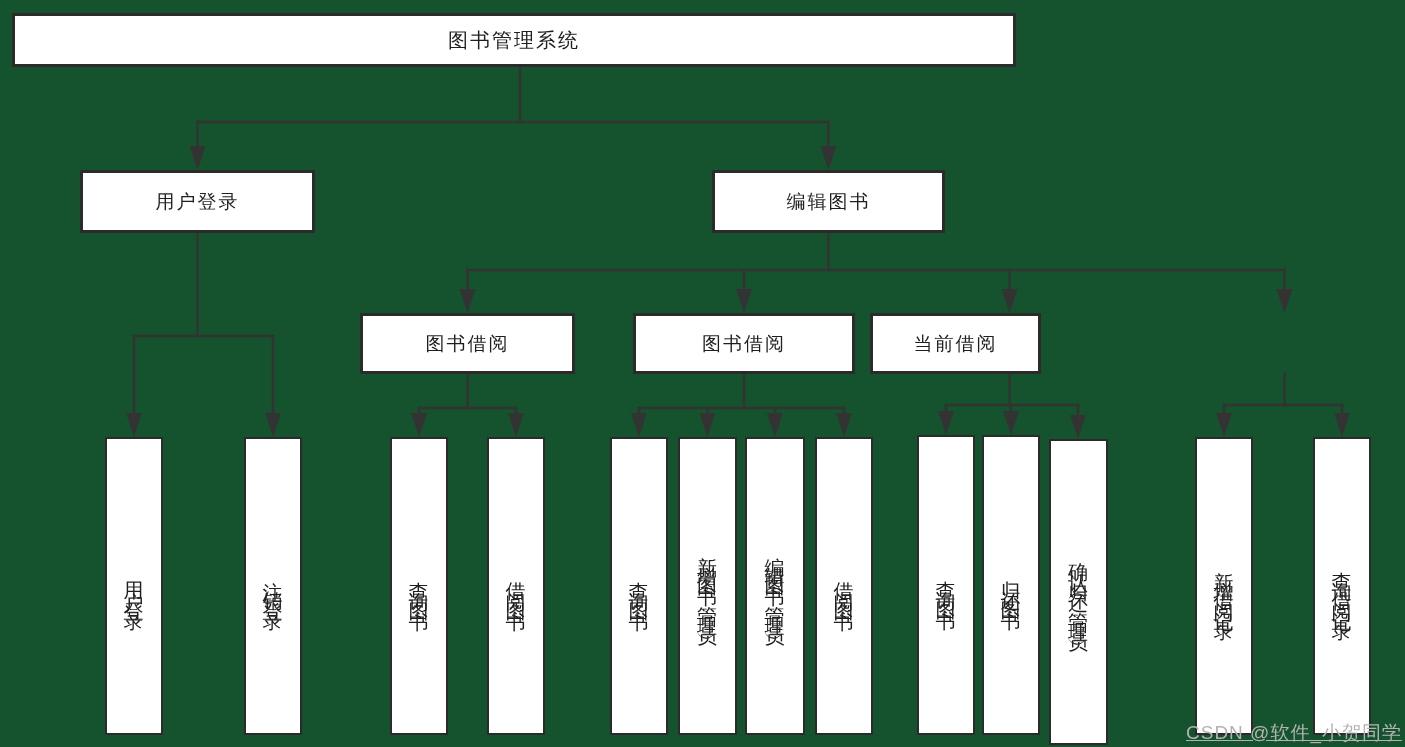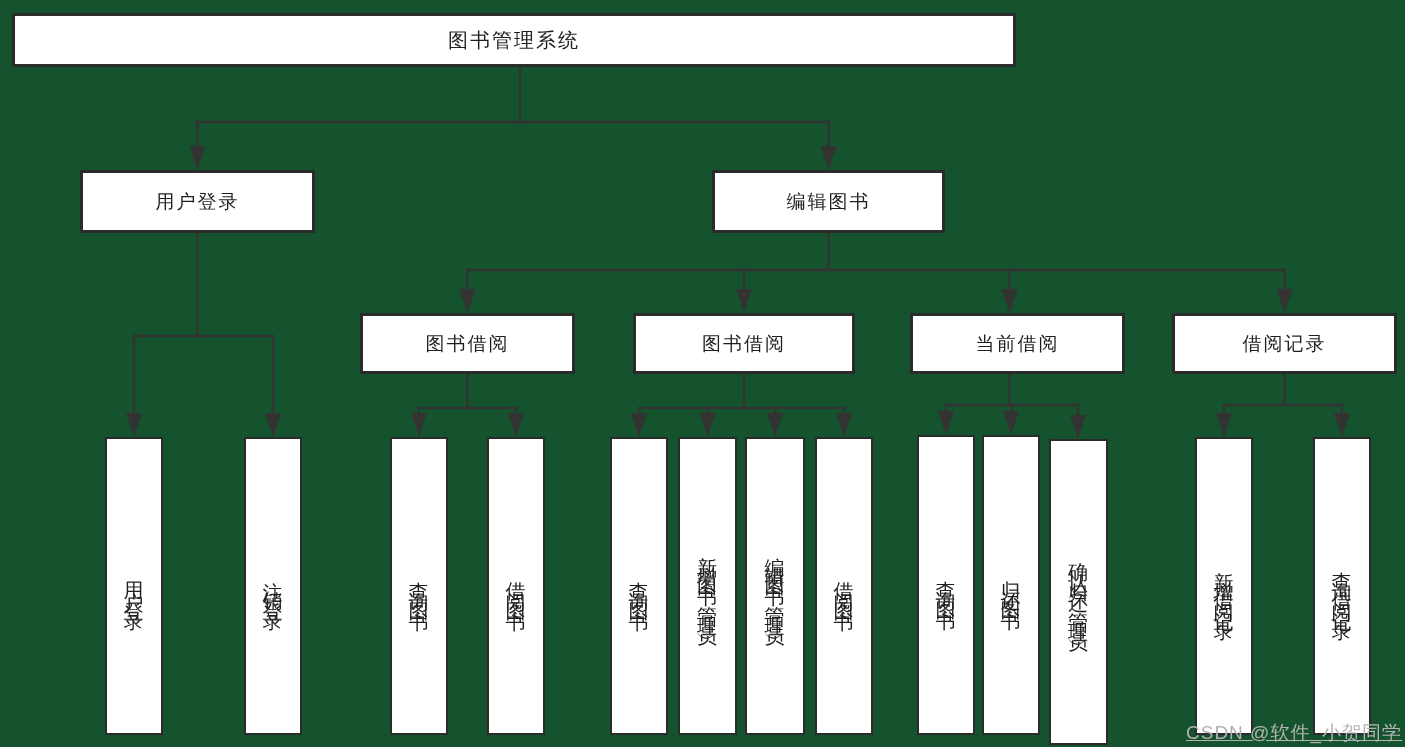--- a/index.html
+++ b/index.html
@@ -142,22 +142,21 @@
     </g>
   </svg>
 
   <div class="node root" style="left:12px;top:13px;width:1004px;height:54px">图书管理系统</div>
 
   <div class="node" style="left:80px;top:170px;width:235px;height:63px">用户登录</div>
   <div class="node" style="left:712px;top:170px;width:233px;height:63px">编辑图书</div>
 
   <div class="node" style="left:360px;top:313px;width:215px;height:61px">图书借阅</div>
   <div class="node" style="left:633px;top:313px;width:222px;height:61px">图书借阅</div>
-  <div class="node" style="left:910px;top:313px;width:215px;height:61px">当前借阅</div>
-  <div class="node" style="left:1172px;top:313px;width:225px;height:61px">借阅记录</div>
+  <div class="node" style="left:870px;top:313px;width:171px;height:61px">当前借阅</div>
 
   <div class="vnode" style="left:105px;top:437px;width:58px;height:298px">用户登录</div>
   <div class="vnode" style="left:244px;top:437px;width:58px;height:298px">注销登录</div>
 
   <div class="vnode" style="left:390px;top:437px;width:58px;height:298px">查询图书</div>
   <div class="vnode" style="left:487px;top:437px;width:58px;height:298px">借阅图书</div>
 
   <div class="vnode" style="left:610px;top:437px;width:58px;height:298px">查询图书</div>
   <div class="vnode" style="left:678px;top:437px;width:59px;height:298px">新增图书（管理员）</div>
   <div class="vnode" style="left:745px;top:437px;width:60px;height:298px">编辑图书（管理员）</div>

